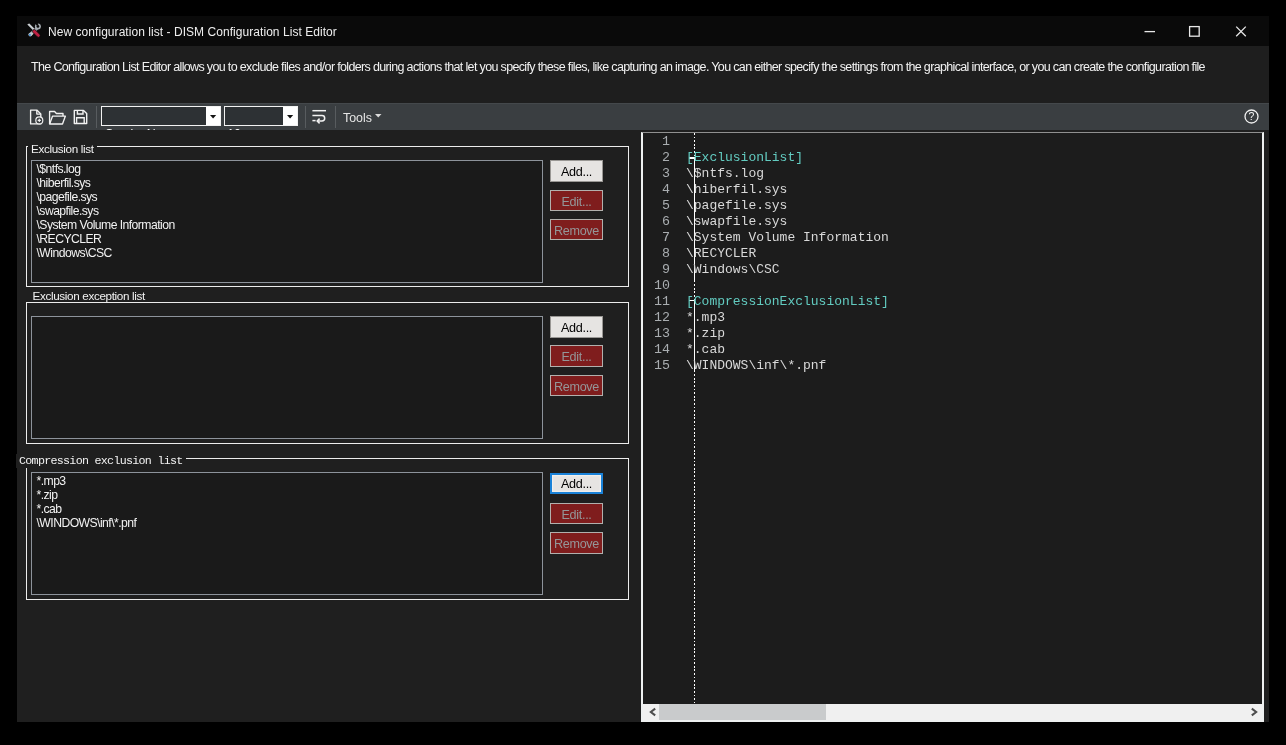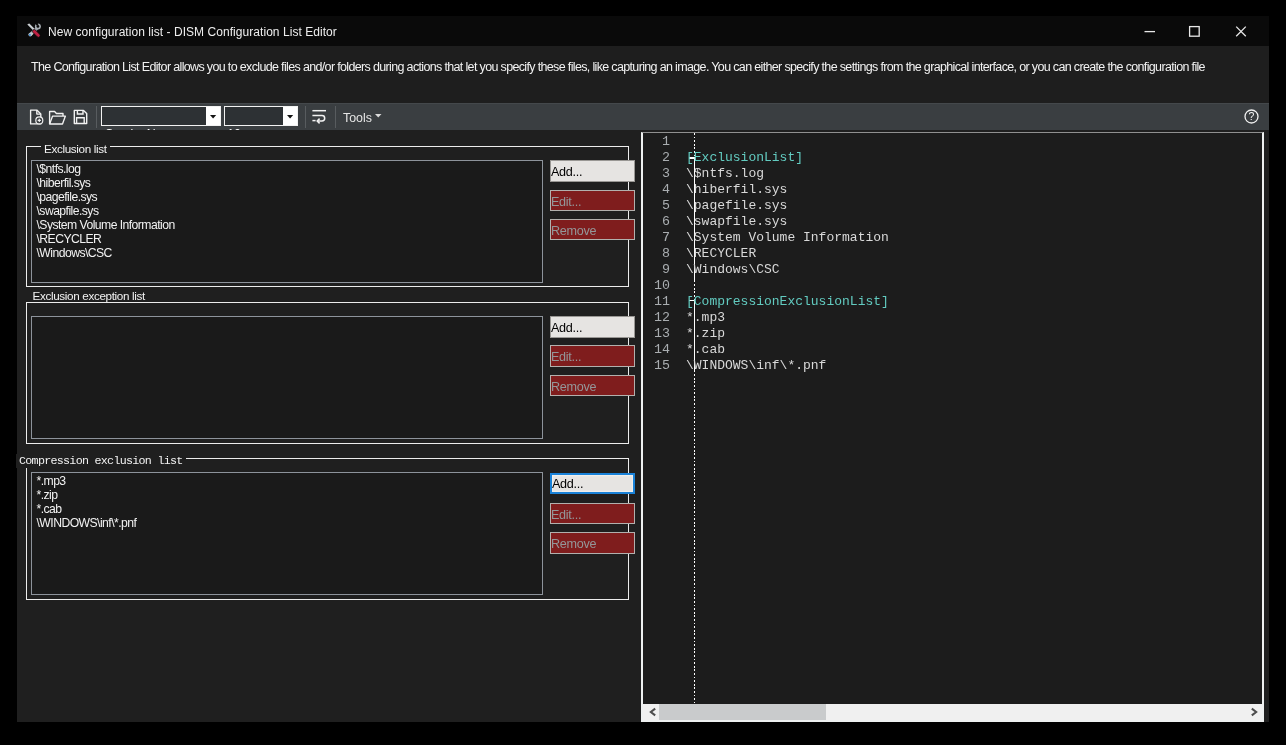--- a/index.html
+++ b/index.html
@@ -18,21 +18,21 @@
 .combo { top:105.8px; height:20.6px; background:#fff; border:1.4px solid #f2f2f2; }
 .combo .inner { position:absolute; left:0; top:0; bottom:0; background:#2d3134; }
 .combo .ctext { position:absolute; left:2.2px; top:20px; font-size:12.4px; color:#fafafa; letter-spacing:-0.2px; }
 .carr { position:absolute; top:0; bottom:0; right:0; background:#fff; }
 #tools-t { left:343px; top:110.5px; font-size:12.4px; color:#e5e5e5; }
 #client { left:17px; top:130px; width:1252px; height:592px; background:#1f1f1f; }
 .gb { border:1.4px solid #ececec; }
 .gblabel { position:absolute; font-size:11.7px; letter-spacing:-0.35px; color:#f2f2f2; background:#1f1f1f; padding:0 3px; white-space:nowrap; }
 .lb { border:1px solid #8d939b; background:#1a1a1a; }
 .items { position:absolute; left:4.5px; top:1.4px; font-size:12.2px; line-height:14px; color:#f2f2f2; letter-spacing:-0.55px; white-space:pre; }
-.btn { left:550px; width:85px; height:21.6px; background:#e6e4e2; border:1px solid #999794; font-size:12.6px; color:#000; text-align:left; line-height:23px; letter-spacing:-0.3px; }
+.btn { left:550px; width:53px; height:21.6px; background:#e6e4e2; border:1px solid #999794; font-size:12.6px; color:#000; text-align:center; line-height:23px; letter-spacing:-0.3px; }
 .btn.dis { background:#7f1d1d; border:1px solid #b2b0ad; color:#949698; }
 .btn.focus { border:2.2px solid #1a82d8; line-height:18.6px; box-shadow: inset 0 0 0 1.2px #f0efed; }
 #edpanel { left:641px; top:131.5px; width:623px; height:590px; background:#1c1c1c; border:2px solid #eef0f0; border-top:1.7px solid #909090; }
 #lnums { left:613px; top:133.6px; width:57px; text-align:right; font-family:"Liberation Mono", monospace; font-size:13.33px; line-height:16px; color:#a9adb0; white-space:pre; }
 #code { left:686px; top:133.6px; font-family:"Liberation Mono", monospace; font-size:13px; line-height:16px; color:#d9d9d9; white-space:pre; }
 .teal { color:#62cbc0; }
 #dotline { left:693.6px; top:133px; width:1.4px; height:570px;
   background:repeating-linear-gradient(to bottom, #ffffff 0px, #ffffff 1.8px, transparent 1.8px, transparent 3.6px); }
 .foldline { left:693.6px; width:1.4px; background:#ffffff; }
 .folddash { height:1.4px; background:#ffffff; }
@@ -118,21 +118,21 @@
     <path d="M0 0 h6.5 l-3.25 3.6 z" fill="#dcdcdc"></path>
   </svg>
 
 <svg class="abs" style="left:1243.5px; top:108.5px;" width="15" height="15" viewBox="0 0 15 15">
   <circle cx="7.5" cy="7.5" r="6.5" fill="none" stroke="#f0f0f0" stroke-width="1.3"></circle>
   <text x="7.5" y="11.2" text-anchor="middle" font-size="10.5" font-family="Liberation Sans" fill="#f5f5f5">?</text>
 </svg>
 <div id="client" class="abs"></div>
 
 <div class="abs gb" style="left:26px; top:145.5px; width:603px; height:141px;"></div>
-<div class="abs gblabel" style="left:41px; top:141.7px;">Exclusion list</div>
+<div class="abs gblabel" style="left:28px; top:141.7px;">Exclusion list</div>
 <div class="abs lb" style="left:31px; top:160px; width:511.5px; height:122.5px;">
   <div class="items">\$ntfs.log
 \hiberfil.sys
 \pagefile.sys
 \swapfile.sys
 \System Volume Information
 \RECYCLER
 \Windows\CSC</div>
 </div>
 <div class="abs btn" style="top:160.3px;">Add...</div>

